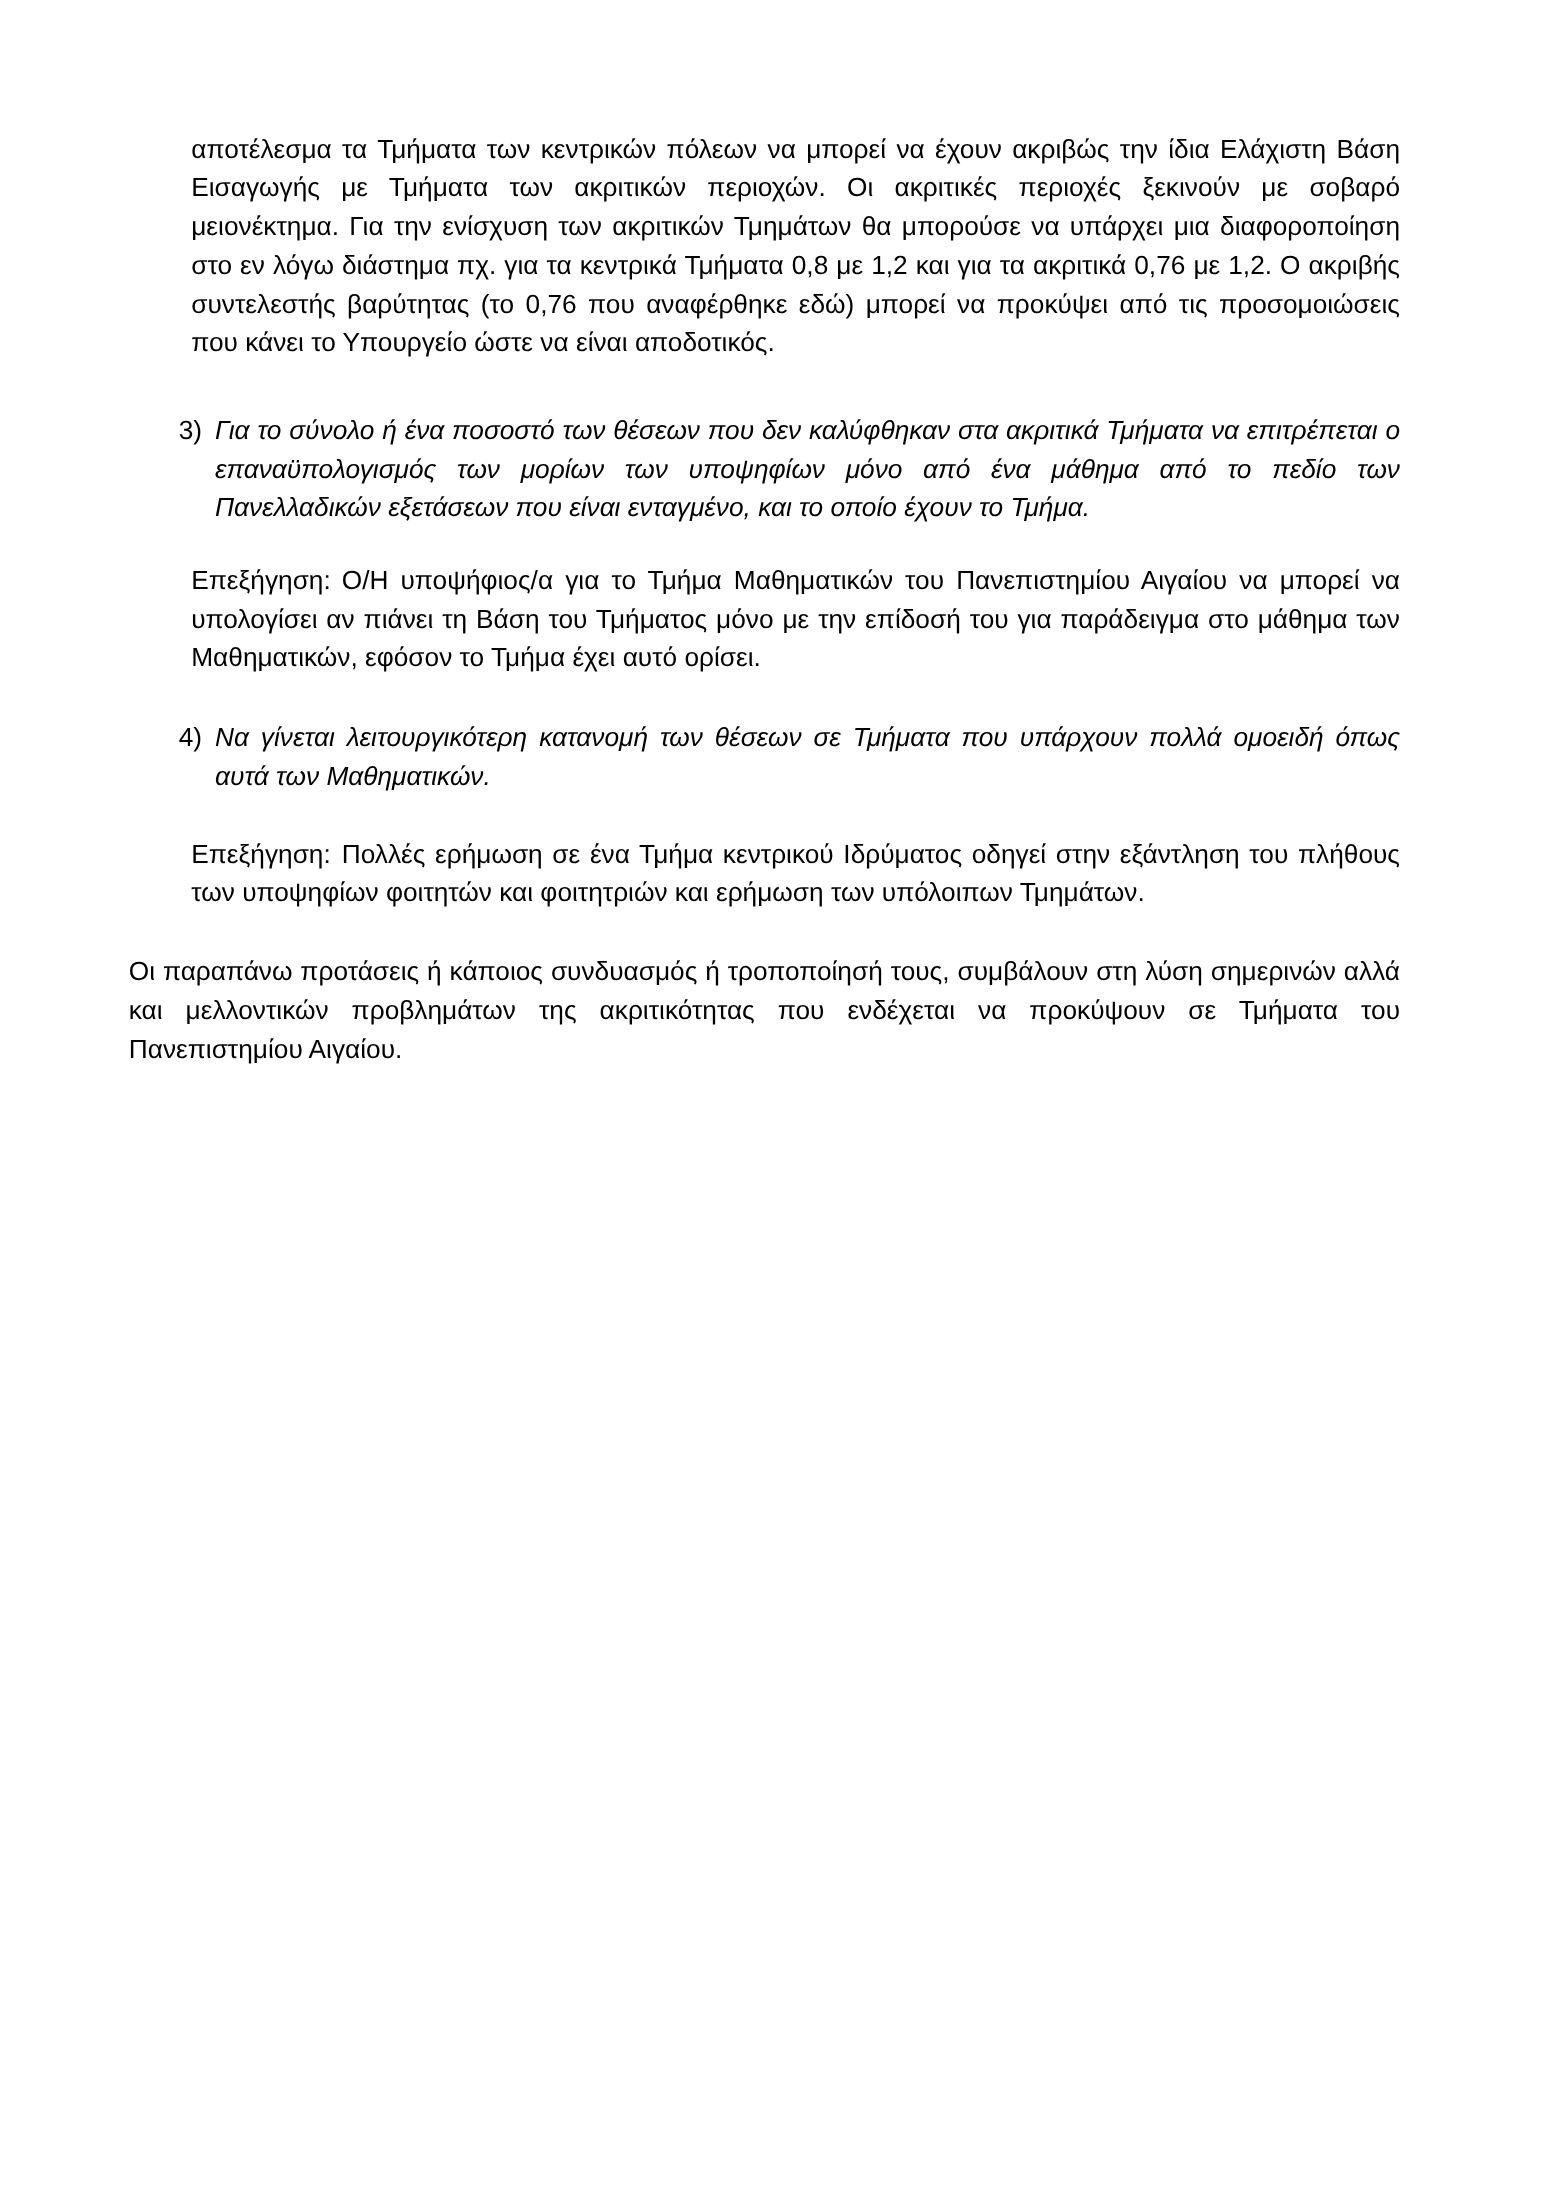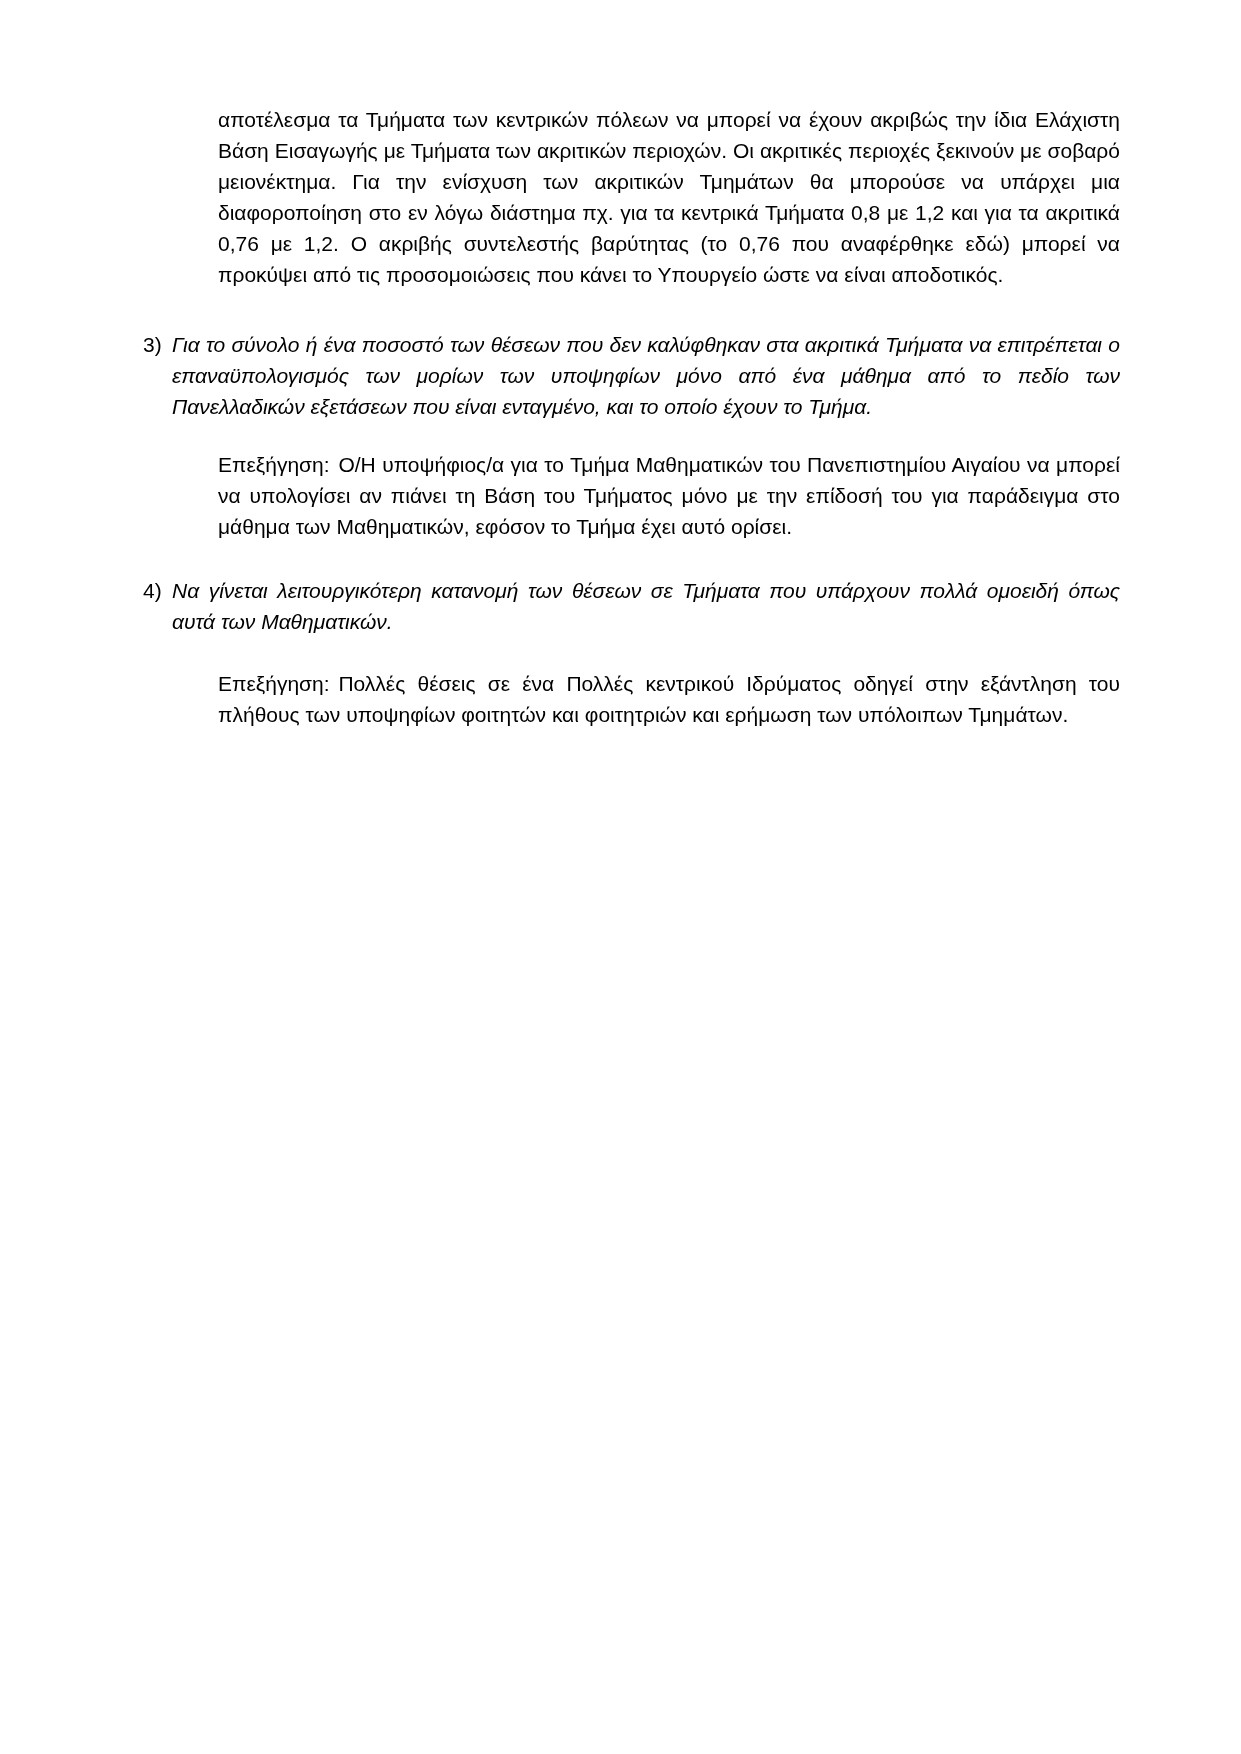--- a/index.html
+++ b/index.html
@@ -23,21 +23,21 @@
     width: 1017px;
     font-size: 21px;
     line-height: 31px;
   }
   .para {
     margin: 0;
     text-align: justify;
   }
   
   .indent {
-    margin-left: 115px;
+    margin-left: 50px;
   }
   .intro {
     margin-top: 104px;
   }
   
   .list-item {
     position: relative;
     padding-left: 69px;
   }
   .list-item-3 { margin-top: 39px; }
@@ -73,17 +73,18 @@
       <p class="para proposal">Για το σύνολο ή ένα ποσοστό των θέσεων που δεν καλύφθηκαν στα ακριτικά Τμήματα να επιτρέπεται ο επαναϋπολογισμός των μορίων των υποψηφίων μόνο από ένα μάθημα από το πεδίο των Πανελλαδικών εξετάσεων που είναι ενταγμένο, και το οποίο έχουν το Τμήμα.</p>
     </div>
 
     <p class="para indent explanation-3"><span class="expl-label">Επεξήγηση:</span><span>Ο/Η υποψήφιος/α για το Τμήμα Μαθηματικών του Πανεπιστημίου Αιγαίου να μπορεί να υπολογίσει αν πιάνει τη Βάση του Τμήματος μόνο με την επίδοσή του για παράδειγμα στο μάθημα των Μαθηματικών, εφόσον το Τμήμα έχει αυτό ορίσει.</span></p>
 
     <div class="list-item list-item-4">
       <span class="list-number">4)</span>
       <p class="para proposal">Να γίνεται λειτουργικότερη κατανομή των θέσεων σε Τμήματα που υπάρχουν πολλά ομοειδή όπως αυτά των Μαθηματικών.</p>
     </div>
 
-    <p class="para indent explanation-4"><span class="expl-label">Επεξήγηση:</span><span>Πολλές θέσεις σε ένα Πολλές κεντρικού Ιδρύματος οδηγεί στην εξάντληση του πλήθους των υποψηφίων φοιτητών και φοιτητριών και ερήμωση των υπόλοιπων Τμημάτων.</span></p>
+    <p class="para indent explanation-4"><span class="expl-label">Επεξήγηση:</span><span>Πολλές ερήμωση σε ένα Τμήμα κεντρικού Ιδρύματος οδηγεί στην εξάντληση του πλήθους των υποψηφίων φοιτητών και φοιτητριών και ερήμωση των υπόλοιπων Τμημάτων.</span></p>
 
+    <p class="para closing">Οι παραπάνω προτάσεις ή κάποιος συνδυασμός ή τροποποίησή τους, συμβάλουν στη λύση σημερινών αλλά και μελλοντικών προβλημάτων της ακριτικότητας που ενδέχεται να προκύψουν σε Τμήματα του Πανεπιστημίου Αιγαίου.</p>
 
   </div>
 </div>
 
 </body></html>

